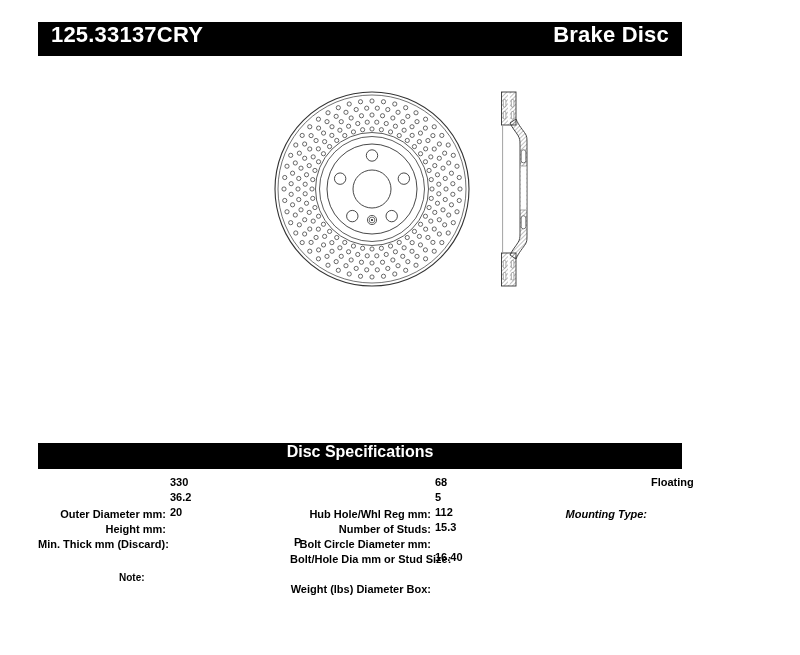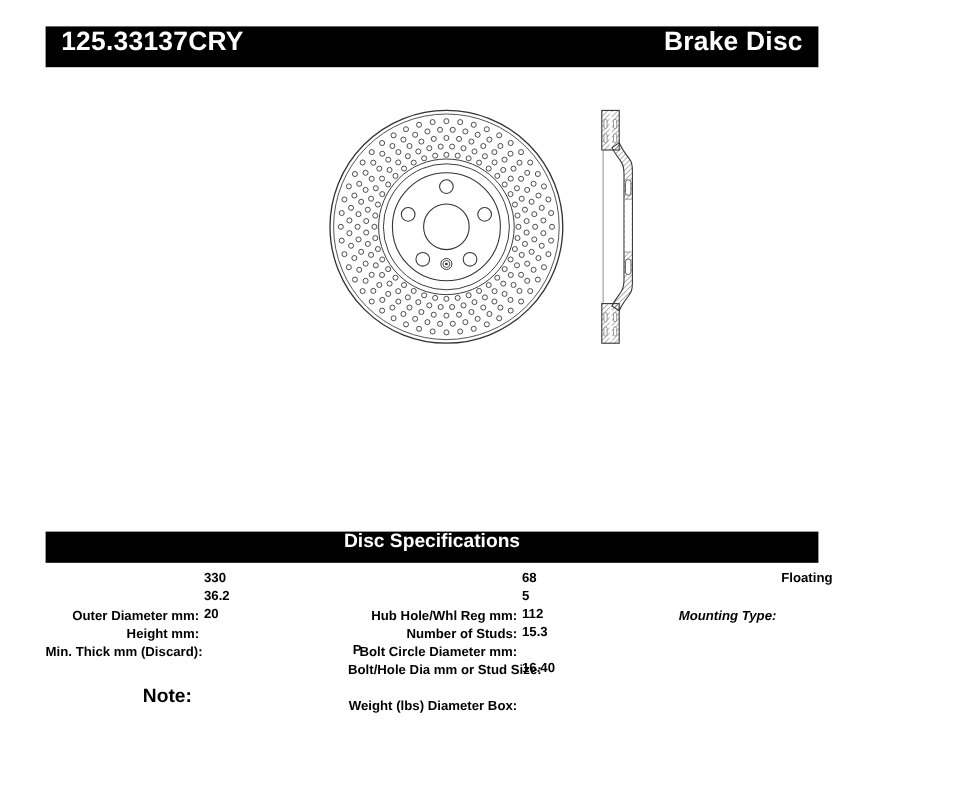--- a/index.html
+++ b/index.html
@@ -12,21 +12,21 @@
   #header-bar .big{font-size:22px;font-weight:bold;letter-spacing:0.2px;white-space:nowrap;}
   #spec-title-bar{top:443px;height:26px;justify-content:center;}
   #spec-title-bar .mid{font-size:16px;font-weight:bold;}
   .spec-col{position:absolute;top:475px;z-index:2;}
   #spec-col-left{left:38px;width:252px;}
   #spec-col-middle{left:290px;width:250px;}
   #spec-col-right{left:540px;width:224px;}
   .spec-row{display:flex;height:15px;line-height:15px;font-size:11px;font-weight:bold;}
   .spec-label{display:inline-block;text-align:right;flex:0 0 auto;white-space:nowrap;margin-top:32px;}
   .spec-value{margin-left:4px;white-space:nowrap;}
-  #note-label{position:absolute;left:95px;top:572px;font-size:16px;font-weight:bold;z-index:2;padding-left:24px;}
+  #note-label{position:absolute;left:95px;top:572px;font-size:10px;font-weight:bold;z-index:2;padding-left:24px;}
 </style>
 </head>
 <body>
 
 <div id="page">
 
   <svg id="drawing" width="800" height="440" viewBox="0 0 800 440">
     <defs>
       <pattern id="hatch" width="3" height="3" patternUnits="userSpaceOnUse" patternTransform="rotate(45)">
         <line x1="0" y1="0" x2="0" y2="3" stroke="#4a4a4a" stroke-width="0.7"></line>

